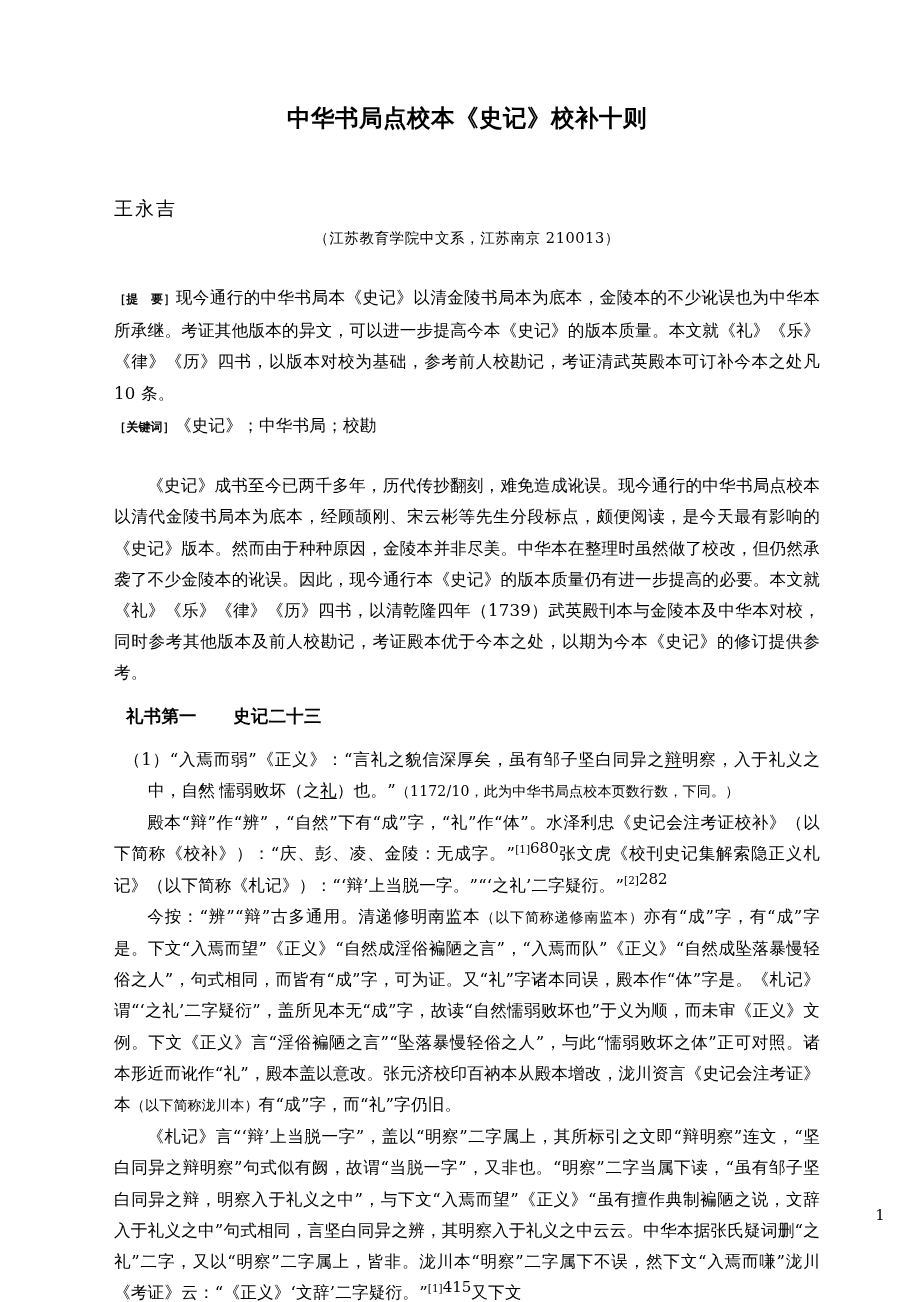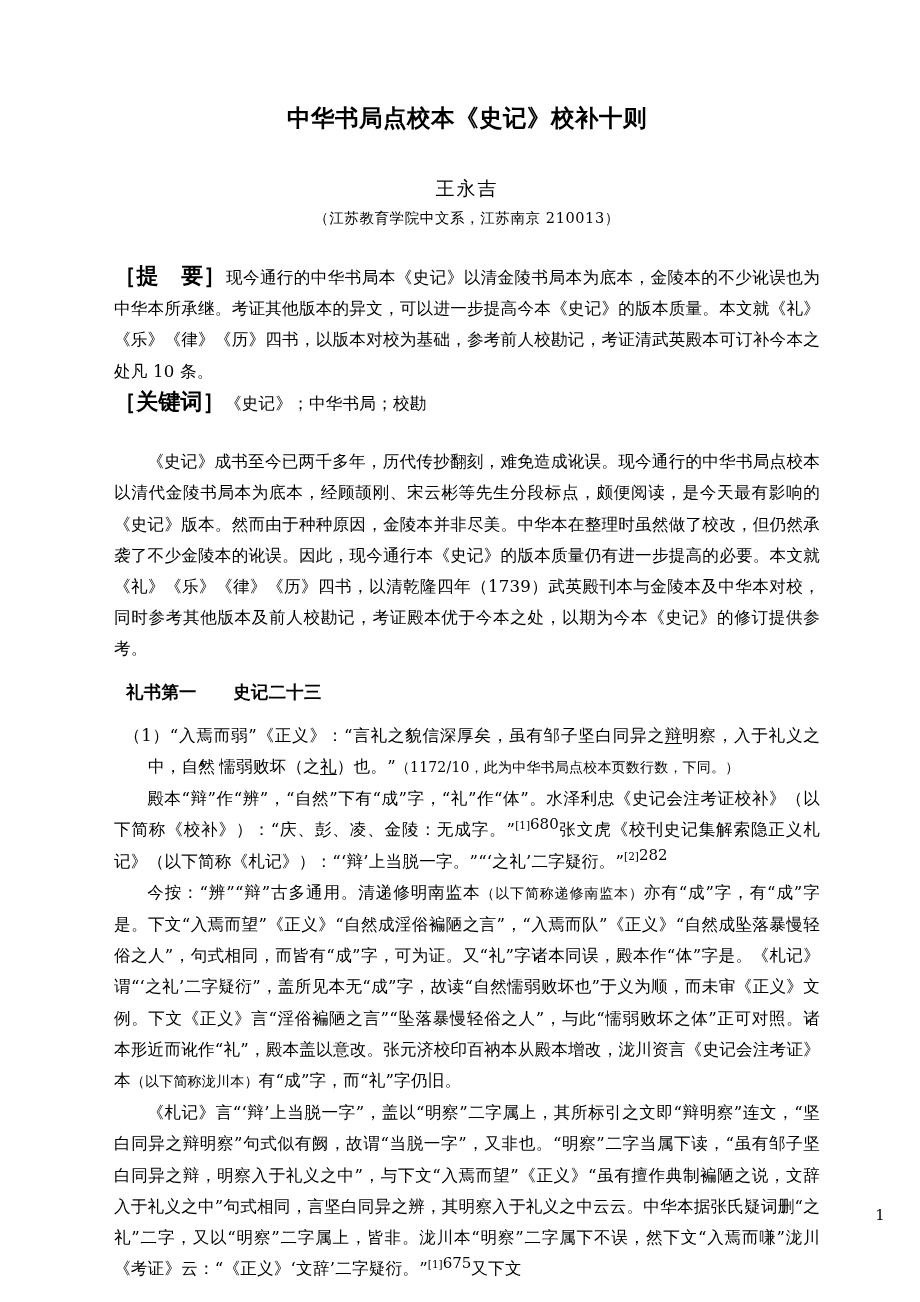--- a/index.html
+++ b/index.html
@@ -37,23 +37,23 @@
     padding-top: 103px;
     text-align: center;
     font-family: "DejaVu Sans", "Liberation Sans", sans-serif;
     font-weight: bold;
     font-size: 23.5px;
     letter-spacing: 0.5px;
     line-height: 1.3;
   }
 
   .author {
-    text-align: center;
+    text-align: left;
     font-size: 19px;
-    margin-top: 42px;
+    margin-top: 62px;
     letter-spacing: 2px;
     line-height: 1.3;
   }
 
   .affiliation {
     text-align: center;
     font-size: 14.5px;
     margin-top: 9px;
     letter-spacing: 0.6px;
     line-height: 1.3;
@@ -71,23 +71,23 @@
     text-justify: inter-ideograph;
     margin: 0;
     letter-spacing: 0.2px;
   }
 
   .para.indent2 {
     text-indent: 2em;
   }
 
   .label-bold {
-    font-family: Liberation Mono, monospace;
+    font-family: Liberation Sans, sans-serif;
     font-weight: bold;
-    font-size: 22px;
+    font-size: 12px;
   }
 
   .keywords {
     margin-top: 1px;
   }
 
   
   .body-block {
     margin-top: 27px;
   }
@@ -173,20 +173,20 @@
       <p class="para indent2">《史记》成书至今已两千多年，历代传抄翻刻，难免造成讹误。现今通行的中华书局点校本以清代金陵书局本为底本，经顾颉刚、宋云彬等先生分段标点，颇便阅读，是今天最有影响的《史记》版本。然而由于种种原因，金陵本并非尽美。中华本在整理时虽然做了校改，但仍然承袭了不少金陵本的讹误。因此，现今通行本《史记》的版本质量仍有进一步提高的必要。本文就《礼》《乐》《律》《历》四书，以清乾隆四年（1739）武英殿刊本与金陵本及中华本对校，同时参考其他版本及前人校勘记，考证殿本优于今本之处，以期为今本《史记》的修订提供参考。</p>
 
       <p class="section-head"><span>礼书第一</span><span class="gap"></span><span>史记二十三</span></p>
 
       <p class="entry"><span>（1）“入焉而弱”《正义》：“言礼之貌信深厚矣，虽有邹子坚白同异之</span><u class="ul">辩</u><span>明察，入于礼义之中，自然</span><span class="caret">＾</span><span>懦弱败坏（之</span><u class="ul">礼</u><span>）也。”</span><span class="small">（1172/10，此为中华书局点校本页数行数，下同。）</span></p>
 
       <p class="para indent2"><span>殿本“辩”作“辨”，“自然”下有“成”字，“礼”作“体”。水泽利忠《史记会注考证校补》（以下简称《校补》）：“庆、彭、凌、金陵：无成字。”</span><sup class="cite"><span>[1]</span><span class="pg">680</span></sup><span>张文虎《校刊史记集解索隐正义札记》（以下简称《札记》）：“‘辩’上当脱一字。”“‘之礼’二字疑衍。”</span><sup class="cite"><span>[2]</span><span class="pg">282</span></sup></p>
 
       <p class="para indent2"><span>今按：“辨”“辩”古多通用。清递修明南监本</span><span class="small">（以下简称递修南监本）</span><span>亦有“成”字，有“成”字是。下文“入焉而望”《正义》“自然成淫俗褊陋之言”，“入焉而队”《正义》“自然成坠落暴慢轻俗之人”，句式相同，而皆有“成”字，可为证。又“礼”字诸本同误，殿本作“体”字是。《札记》谓“‘之礼’二字疑衍”，盖所见本无“成”字，故读“自然懦弱败坏也”于义为顺，而未审《正义》文例。下文《正义》言“淫俗褊陋之言”“坠落暴慢轻俗之人”，与此“懦弱败坏之体”正可对照。诸本形近而讹作“礼”，殿本盖以意改。张元济校印百衲本从殿本增改，泷川资言《史记会注考证》本</span><span class="small">（以下简称泷川本）</span><span>有“成”字，而“礼”字仍旧。</span></p>
 
-      <p class="para indent2"><span>《札记》言“‘辩’上当脱一字”，盖以“明察”二字属上，其所标引之文即“辩明察”连文，“坚白同异之辩明察”句式似有阙，故谓“当脱一字”，又非也。“明察”二字当属下读，“虽有邹子坚白同异之辩，明察入于礼义之中”，与下文“入焉而望”《正义》“虽有擅作典制褊陋之说，文辞入于礼义之中”句式相同，言坚白同异之辨，其明察入于礼义之中云云。中华本据张氏疑词删“之礼”二字，又以“明察”二字属上，皆非。泷川本“明察”二字属下不误，然下文“入焉而嗛”泷川《考证》云：“《正义》‘文辞’二字疑衍。”</span><sup class="cite"><span>[1]</span><span class="pg">675</span></sup><span>又下文</span></p>
+      <p class="para indent2"><span>《札记》言“‘辩’上当脱一字”，盖以“明察”二字属上，其所标引之文即“辩明察”连文，“坚白同异之辩明察”句式似有阙，故谓“当脱一字”，又非也。“明察”二字当属下读，“虽有邹子坚白同异之辩，明察入于礼义之中”，与下文“入焉而望”《正义》“虽有擅作典制褊陋之说，文辞入于礼义之中”句式相同，言坚白同异之辨，其明察入于礼义之中云云。中华本据张氏疑词删“之礼”二字，又以“明察”二字属上，皆非。泷川本“明察”二字属下不误，然下文“入焉而嗛”泷川《考证》云：“《正义》‘文辞’二字疑衍。”</span><sup class="cite"><span>[1]</span><span class="pg">415</span></sup><span>又下文</span></p>
 
     </div>
   </div>
 
   <div class="page-number">1</div>
 
 </div>
 
 </body></html>

